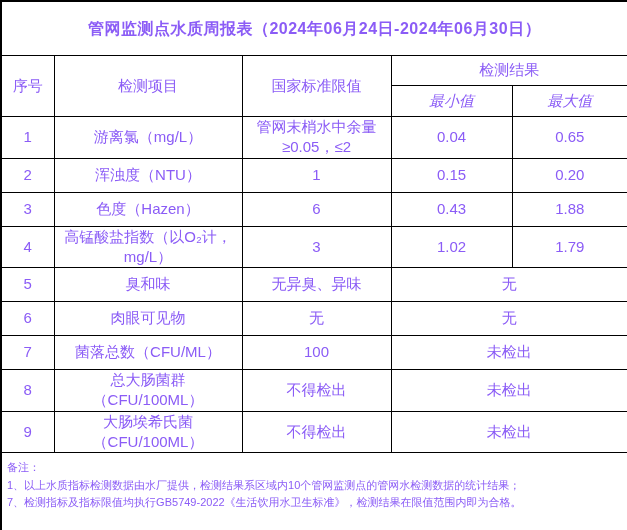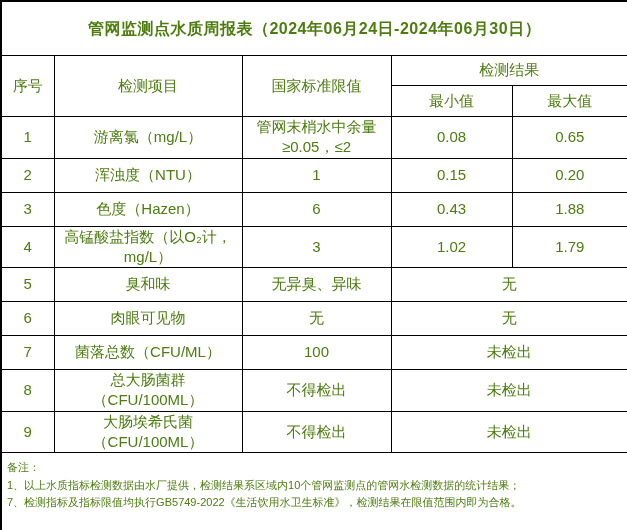--- a/index.html
+++ b/index.html
@@ -1,21 +1,21 @@
 <!DOCTYPE html>
 <html><head>
 <meta charset="utf-8">
 <style>
   html, body { margin: 0; padding: 0; background: #ffffff; }
   .sheet {
     width: 627px;
     height: 530px;
     box-sizing: border-box;
     background: #ffffff;
-    color: #4d7c0f;
+    color: #8b5cf6;
     font-family: "Liberation Sans", sans-serif;
   }
   table.report {
     border-collapse: collapse;
     table-layout: fixed;
     width: 627px;
     height: 530px;
     border: 2px solid #000000;
   }
   td {
@@ -27,21 +27,21 @@
     overflow: hidden;
     line-height: 1.35;
   }
   td.title-cell {
     font-weight: bold;
     font-size: 16px;
     letter-spacing: 0.5px;
     height: 53px;
   }
   tr.hdr1 td { height: 29px; }
-  tr.hdr2 td { height: 30px; }
+  tr.hdr2 td { height: 30px; font-style: italic; }
   tr.row-tall td { height: 36px; }
   tr.row td { height: 33px; }
   td.notes-cell {
     text-align: left;
     vertical-align: top;
     padding: 6px 5px 4px 5px;
     font-size: 11px;
     line-height: 1.6;
     height: 91px;
   }
@@ -73,21 +73,21 @@
     </tr>
     <tr class="hdr2">
       <td>最小值</td>
       <td>最大值</td>
     </tr>
 
     <tr class="row-tall">
       <td>1</td>
       <td>游离氯（mg/L）</td>
       <td>管网末梢水中余量≥0.05，≤2</td>
-      <td>0.08</td>
+      <td>0.04</td>
       <td>0.65</td>
     </tr>
 
     <tr class="row">
       <td>2</td>
       <td>浑浊度（NTU）</td>
       <td>1</td>
       <td>0.15</td>
       <td>0.20</td>
     </tr>

